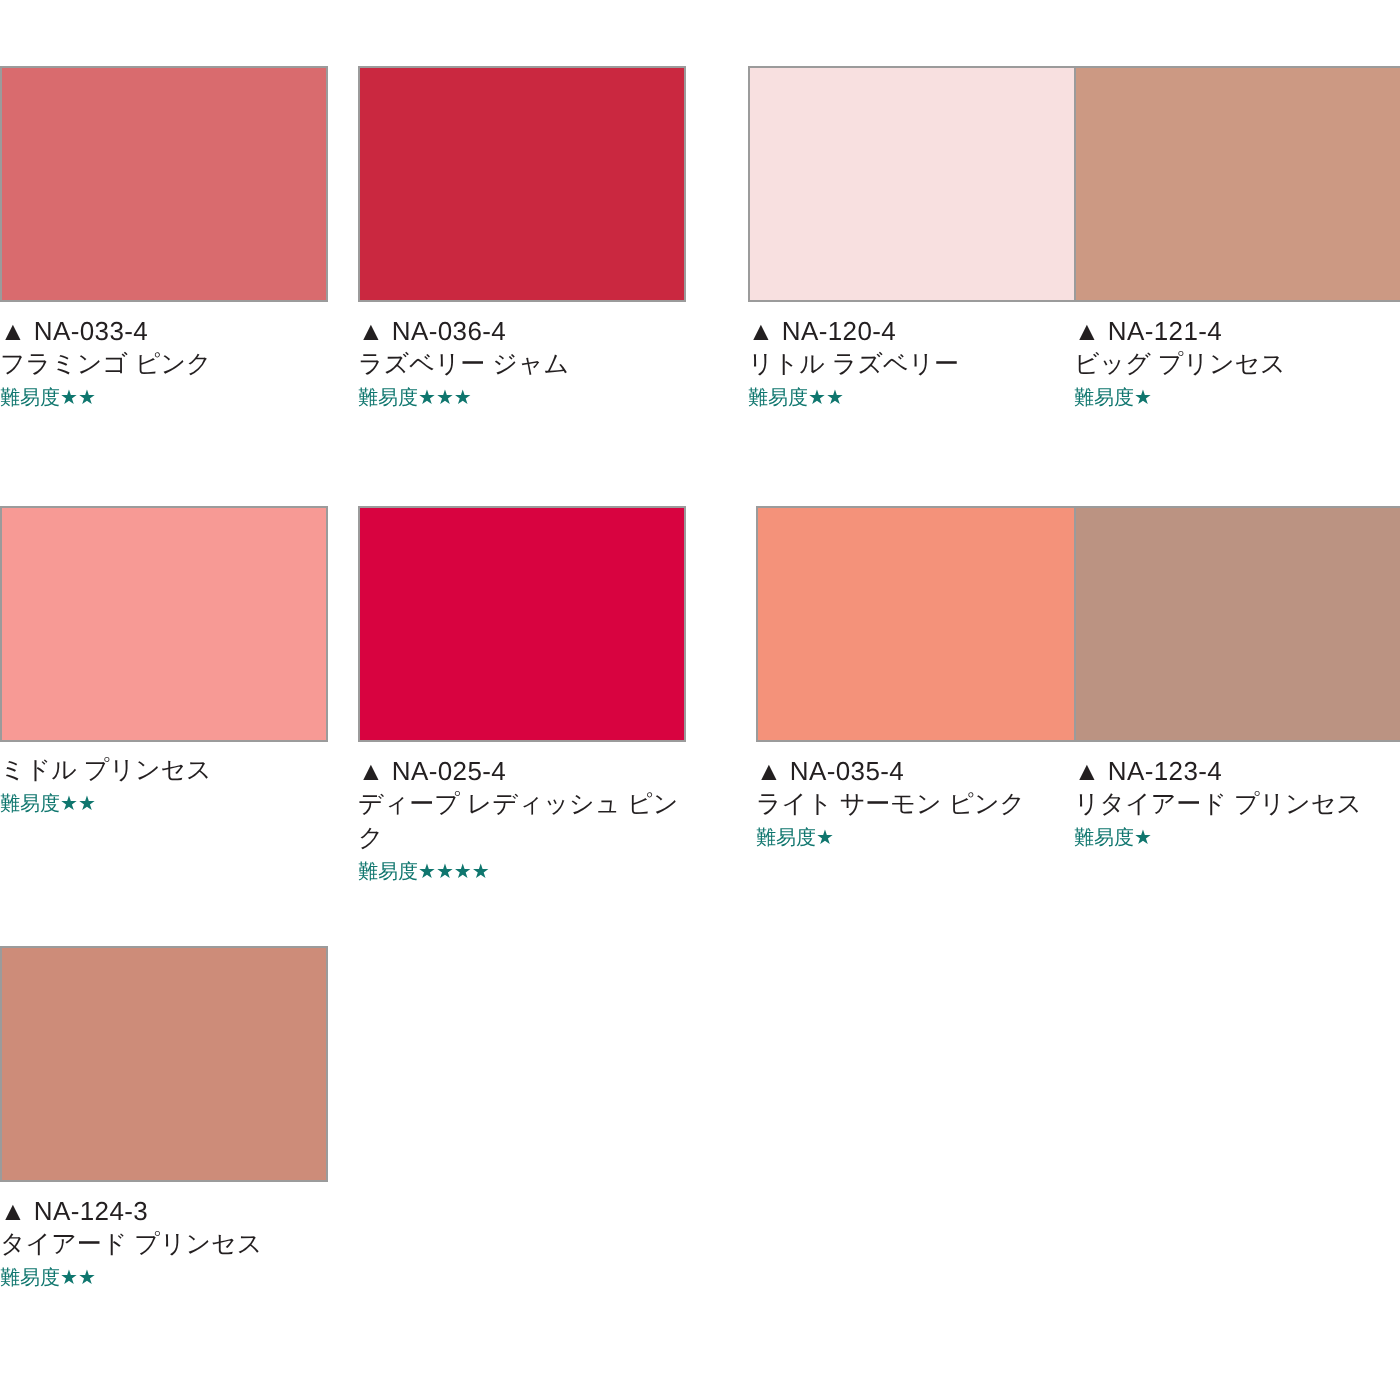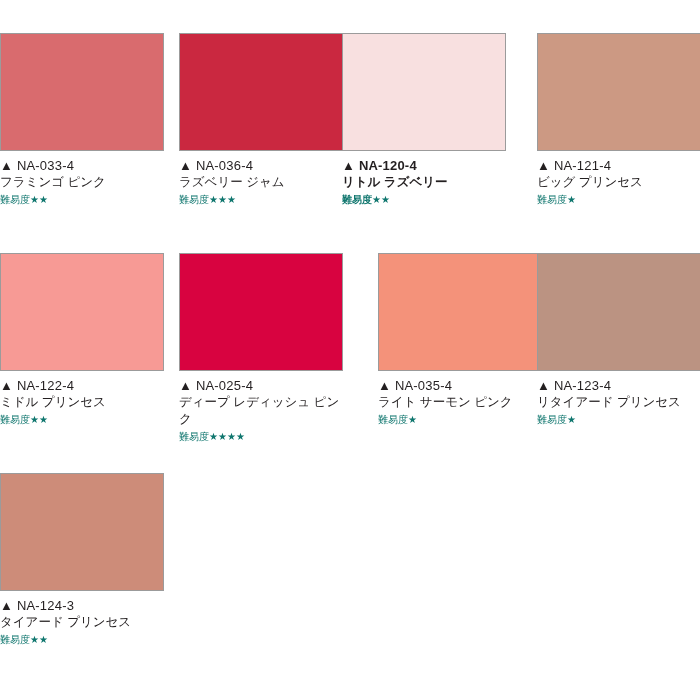--- a/index.html
+++ b/index.html
@@ -68,40 +68,39 @@
       </div>
     </div>
     <div class="swatch-card" style="left: 179px; top: 33px;">
       <div class="swatch-chip" style="background: rgb(202, 40, 64); border-color: rgb(155, 155, 155);"></div>
       <div class="swatch-text">
         <div class="code-line">▲ NA-036-4</div>
         <div class="name-line">ラズベリー ジャム</div>
         <div class="diff-line">難易度★★★</div>
       </div>
     </div>
-    <div class="swatch-card" style="left: 342px; top: 33px; font-weight: bold;">
+    <div class="swatch-card" style="left: 374px; top: 33px;">
       <div class="swatch-chip" style="background: rgb(248, 224, 224); border-color: rgb(155, 155, 155);"></div>
       <div class="swatch-text">
         <div class="code-line">▲ NA-120-4</div>
         <div class="name-line">リトル ラズベリー</div>
         <div class="diff-line">難易度★★</div>
       </div>
     </div>
     <div class="swatch-card" style="left: 537px; top: 33px;">
       <div class="swatch-chip" style="background: rgb(204, 153, 131); border-color: rgb(155, 155, 155);"></div>
       <div class="swatch-text">
         <div class="code-line">▲ NA-121-4</div>
         <div class="name-line">ビッグ プリンセス</div>
         <div class="diff-line">難易度★</div>
       </div>
     </div>
     <div class="swatch-card" style="left: 0px; top: 253px;">
       <div class="swatch-chip" style="background: rgb(247, 154, 149); border-color: rgb(155, 155, 155);"></div>
       <div class="swatch-text">
-        <div class="code-line">▲ NA-122-4</div>
         <div class="name-line">ミドル プリンセス</div>
         <div class="diff-line">難易度★★</div>
       </div>
     </div>
     <div class="swatch-card" style="left: 179px; top: 253px;">
       <div class="swatch-chip" style="background: rgb(216, 3, 64); border-color: rgb(155, 155, 155);"></div>
       <div class="swatch-text">
         <div class="code-line">▲ NA-025-4</div>
         <div class="name-line">ディープ レディッシュ ピンク</div>
         <div class="diff-line">難易度★★★★</div>

